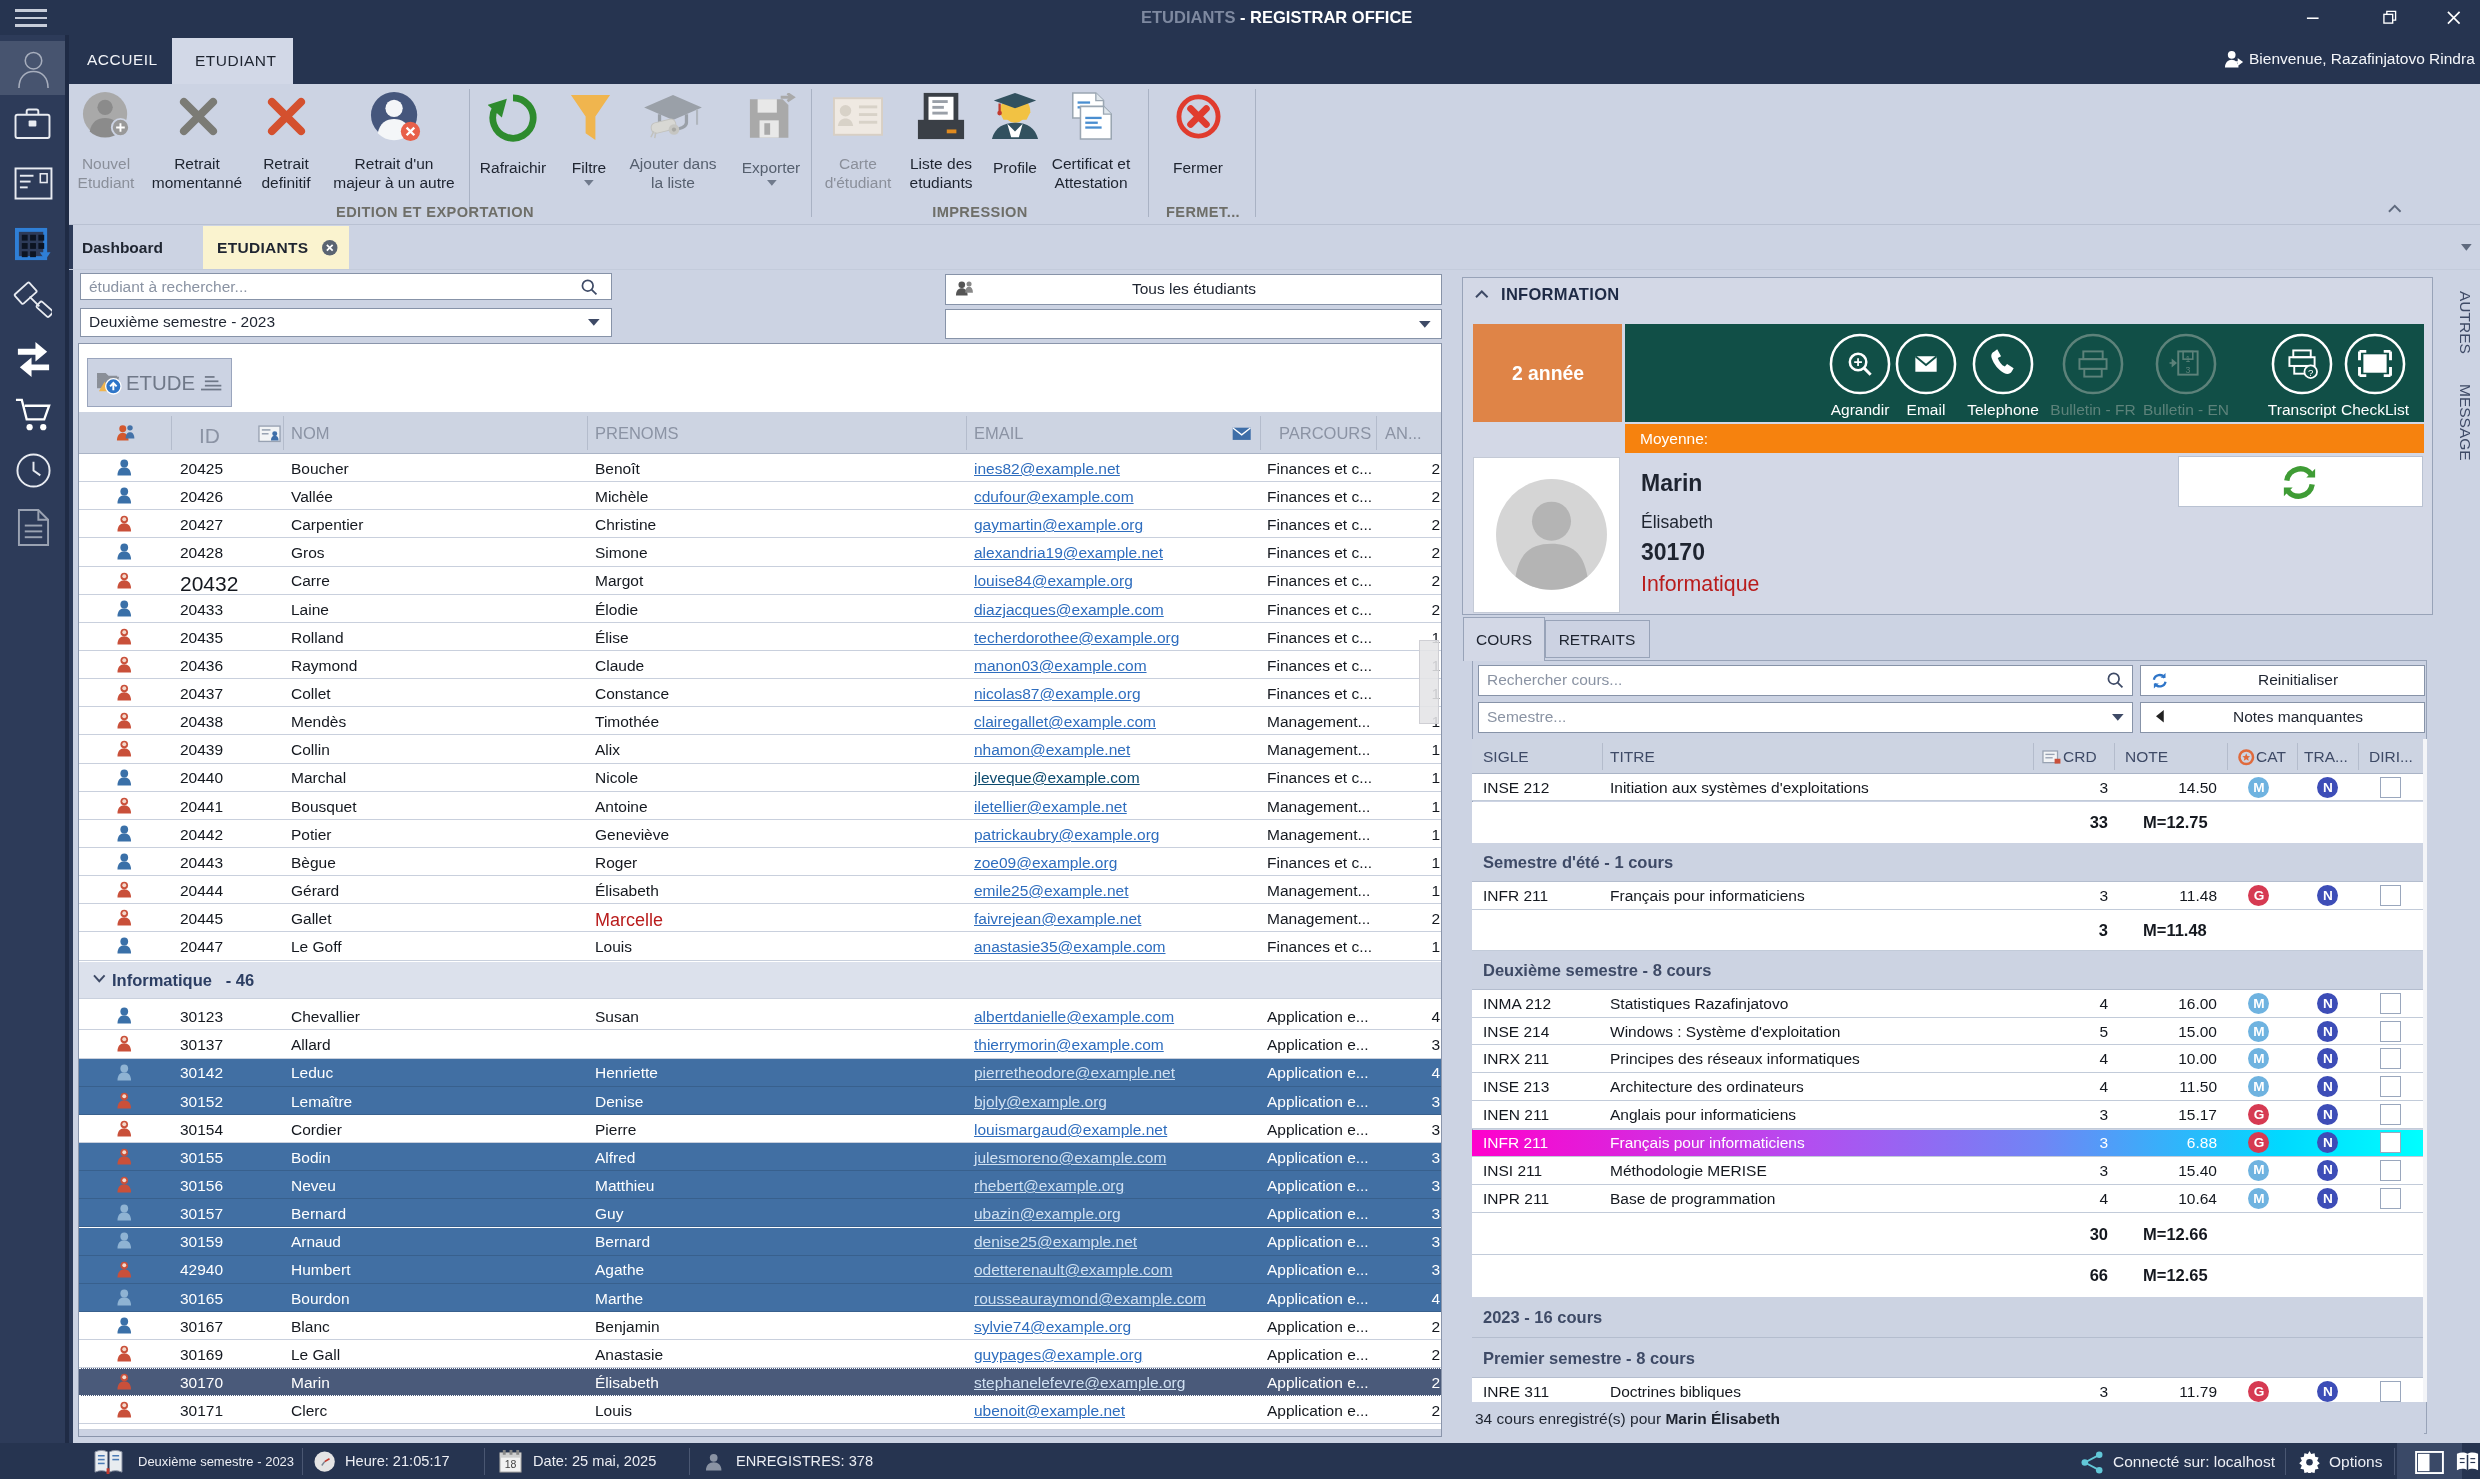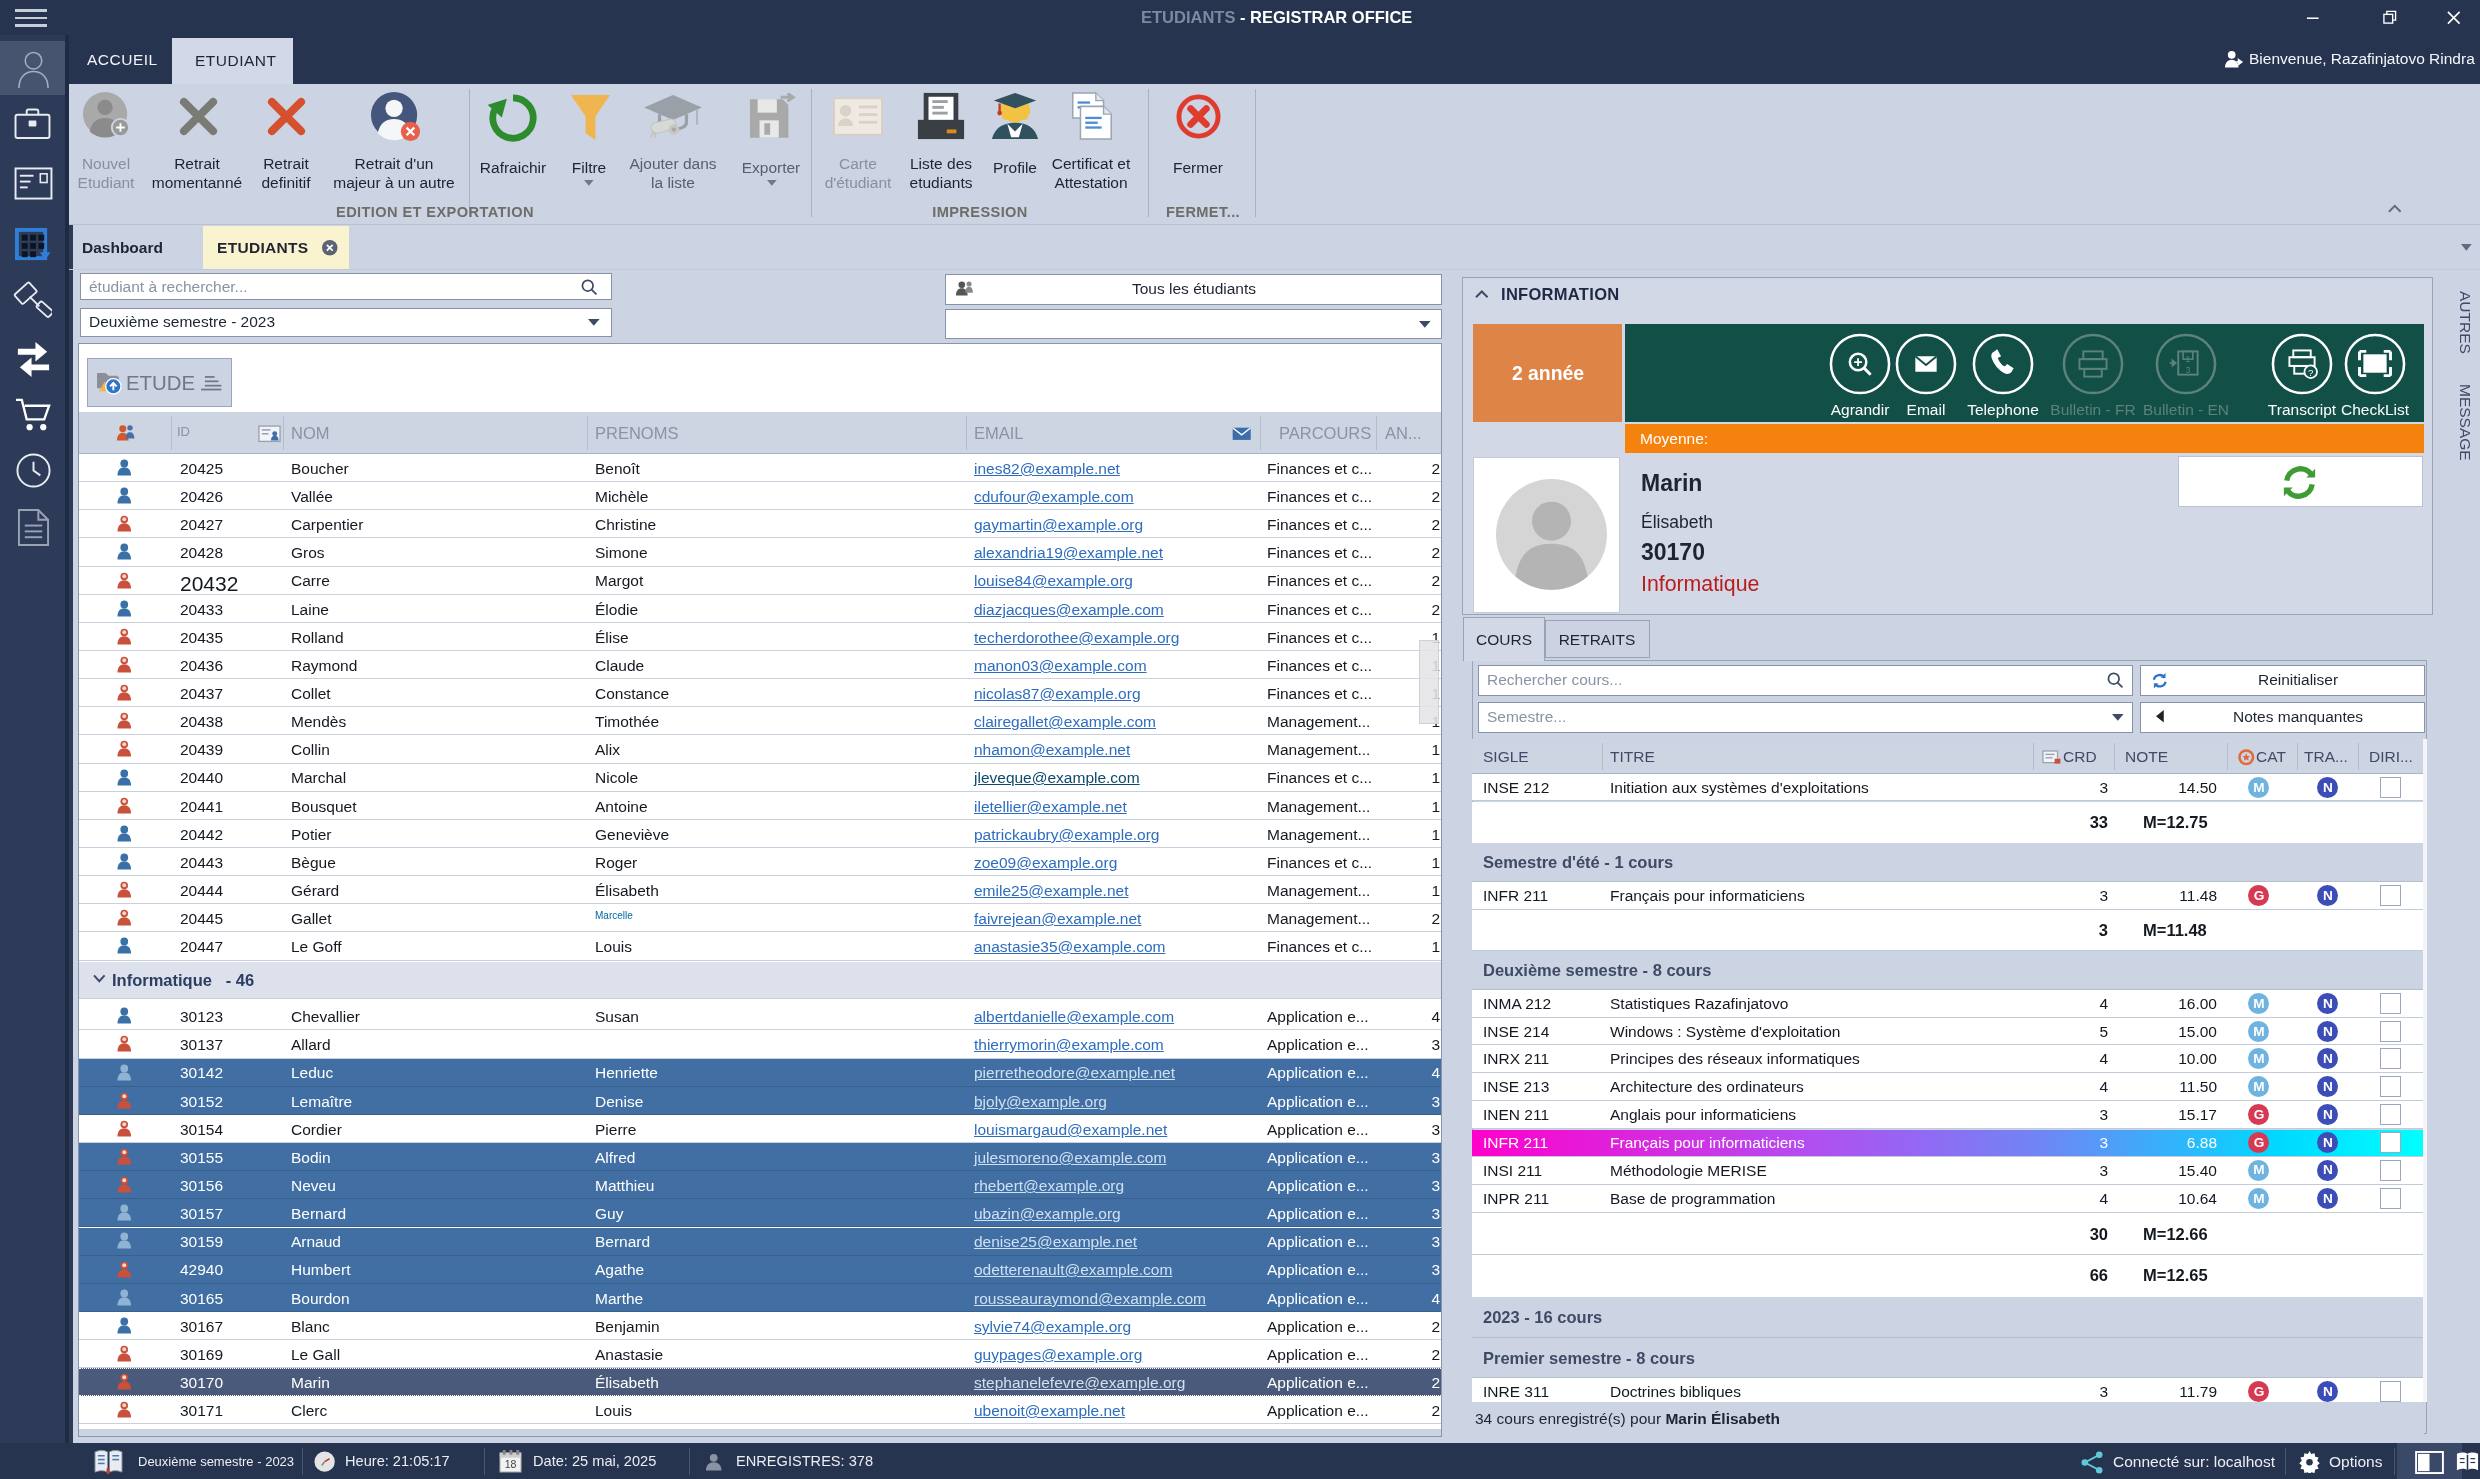--- a/index.html
+++ b/index.html
@@ -269,21 +269,21 @@
 <line x1="4" y1="11" x2="21" y2="11" stroke="#6f7888" stroke-width="1.8"></line>
 <line x1="0" y1="15" x2="21" y2="15" stroke="#6f7888" stroke-width="1.8"></line>
   </svg>
 <div class="a" style="left:79px;top:412px;width:1362px;height:42px;background:#cdd4e2;border-bottom:1px solid #aab4c6"></div>
 <div class="a" style="left:171px;top:416px;width:1px;height:34px;background:#b4bccc"></div>
 <div class="a" style="left:283px;top:416px;width:1px;height:34px;background:#b4bccc"></div>
 <div class="a" style="left:587px;top:416px;width:1px;height:34px;background:#b4bccc"></div>
 <div class="a" style="left:966px;top:416px;width:1px;height:34px;background:#b4bccc"></div>
 <div class="a" style="left:1260px;top:416px;width:1px;height:34px;background:#b4bccc"></div>
 <div class="a" style="left:1376px;top:416px;width:1px;height:34px;background:#b4bccc"></div>
-<div class="a tx" style="left:177px;top:425px;font-size:13px;color:#8b93a4">ID</div>
+<div class="a tx" style="left:199px;top:425px;font-size:21px;color:#8b93a4">ID</div>
 <div class="a tx" style="left:291px;top:425px;font-size:16.5px;color:#8b93a4">NOM</div>
 <div class="a tx" style="left:595px;top:425px;font-size:16.5px;color:#8b93a4">PRENOMS</div>
 <div class="a tx" style="left:974px;top:425px;font-size:16.5px;color:#8b93a4">EMAIL</div>
 <div class="a tx" style="left:1279px;top:425px;font-size:16.5px;color:#8b93a4">PARCOURS</div>
 <div class="a tx" style="left:1385px;top:425px;font-size:16.5px;color:#8b93a4">AN...</div>
 <svg class="a" style="left:115px;top:424px" width="21.3" height="18.4" viewBox="0 0 22 19">
 <circle cx="8" cy="5" r="3.6" fill="#d4582e"></circle>
     <path d="M2 17 c0-5 2.6-8 6-8 s6 3 6 8z" fill="#d4582e"></path>
 <circle cx="15.5" cy="4" r="2.8" fill="#4472a8"></circle>
     <path d="M11 15 c0-4.5 2-6.5 4.5-6.5 s4.5 2 4.5 6.5z" fill="#4472a8"></path>
@@ -485,21 +485,21 @@
 <div class="a tx" style="left:1267px;top:883px;font-size:15.5px;color:#14181f">Management...</div>
 <div class="a tx" style="left:1440px;top:883px;transform:translateX(-100%);font-size:15.5px;color:#14181f">1</div>
 <div class="a" style="left:79px;top:904px;width:1362px;height:28px;background:#fff;border-bottom:1px solid #c9d0dd"></div>
 <svg class="a" style="left:116px;top:909px" width="16.5" height="17.5" viewBox="0 0 17 18">
 <path d="M1.5 17 c0-5.5 3-8.5 7-8.5 s7 3 7 8.5z" fill="#c9503a"></path>
 <circle cx="8.5" cy="4.6" r="3.9" fill="#c9503a"></circle>
     <circle cx="8.5" cy="4.3" r="2" fill="#f4d9cc"></circle>
   </svg>
 <div class="a tx" style="left:180px;top:911px;font-size:15.5px;color:#14181f">20445</div>
 <div class="a tx" style="left:291px;top:911px;font-size:15.5px;color:#14181f">Gallet</div>
-<div class="a tx" style="left:595px;top:911px;font-size:10px;color:#0369a1">Marcelle</div>
+<div class="a tx" style="left:595px;top:911px;font-size:18px;color:#b91c1c">Marcelle</div>
 <div class="a tx" style="left:974px;top:911px;font-size:15.5px;color:#2e6dbe;text-decoration:underline">faivrejean@example.net</div>
 <div class="a tx" style="left:1267px;top:911px;font-size:15.5px;color:#14181f">Management...</div>
 <div class="a tx" style="left:1440px;top:911px;transform:translateX(-100%);font-size:15.5px;color:#14181f">2</div>
 <div class="a" style="left:79px;top:933px;width:1362px;height:28px;background:#fff;border-bottom:1px solid #c9d0dd"></div>
 <svg class="a" style="left:116px;top:937px" width="16.5" height="17.5" viewBox="0 0 17 18">
 <circle cx="8.5" cy="4.6" r="4" fill="#3a70a8"></circle>
 <path d="M1.5 17 c0-5.5 3-8.5 7-8.5 s7 3 7 8.5z" fill="#3a70a8"></path>
   </svg>
 <div class="a tx" style="left:180px;top:939px;font-size:15.5px;color:#14181f">20447</div>
 <div class="a tx" style="left:291px;top:939px;font-size:15.5px;color:#14181f">Le Goff</div>

